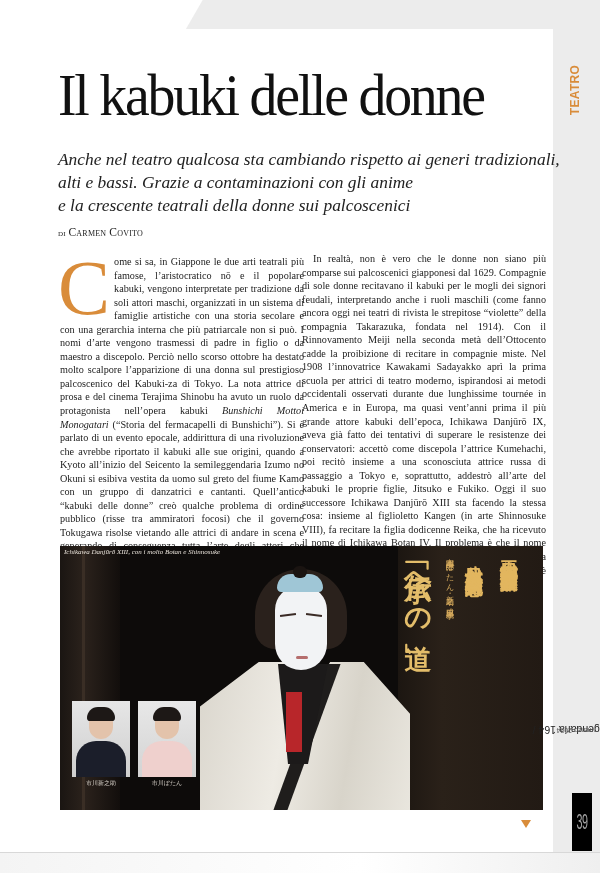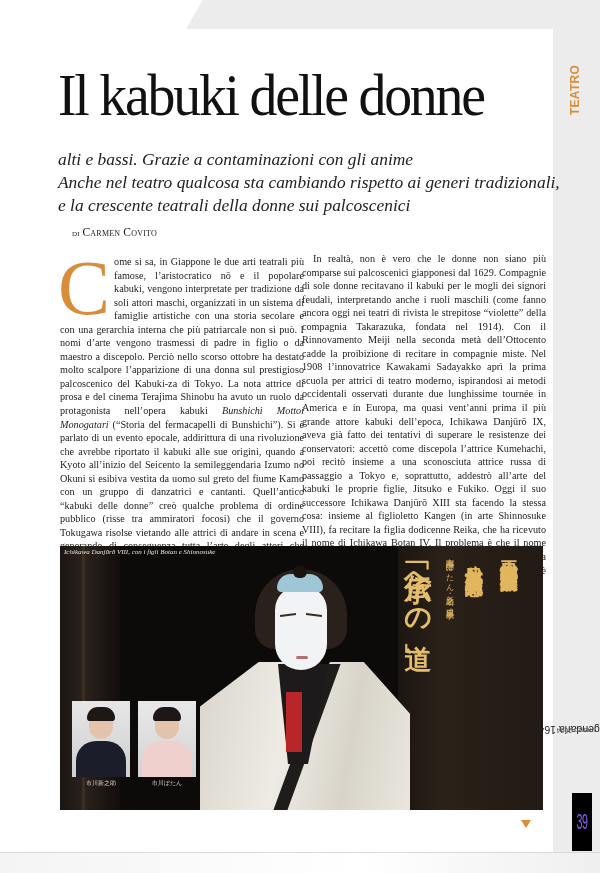--- a/index.html
+++ b/index.html
@@ -43,21 +43,21 @@
   }
   .subtitle {
     position: absolute; left: 58px; top: 148px; width: 440px; margin: 0;
     font-family: "Liberation Serif", serif; font-style: italic;
     font-size: 17.4px; line-height: 23px; color: #222;
   }
   .subtitle div { white-space: nowrap; }
   .byline {
     position: absolute; left: 58px; top: 226px;
     font-family: "Liberation Serif", serif; font-size: 10px; color: #222;
-    font-variant: small-caps; letter-spacing: 0.2px; margin-left: 14px;
+    font-variant: small-caps; letter-spacing: 0.2px;
   }
   .byline .name { font-size: 11.5px; }
   .col {
     position: absolute; top: 252px; width: 244px;
     font-family: "Liberation Serif", serif; font-size: 10.2px; line-height: 13.55px;
     color: #222; text-align: justify; hyphens: manual;
   }
   .col-left { left: 60px; top: 255px; }
   .col-right { left: 302px; top: 252px; }
   .col p { margin: 0; }
@@ -177,21 +177,21 @@
   }
   .folio-text span {
     position: absolute; left: 50%; top: 50%;
     transform: translate(-50%, -50%) rotate(-90deg);
     white-space: nowrap;
     font-family: "Liberation Sans", sans-serif; font-size: 10.5px; color: #222;
   }
   .folio-text .issue-date { font-size: 7px; color: #555; }
   .page-num-box {
     position: absolute; left: 572px; top: 793px; width: 20px; height: 58px;
-    background: #000; color: #8b5cf6;
+    background: #000; color: #a3a3a3;
     font-family: "Liberation Sans", sans-serif; font-size: 18px;
     display: flex; align-items: center; justify-content: center;
     letter-spacing: -1px; transform-origin: center;
   }
   .page-num-box span { display: inline-block; transform: scaleX(0.6) scaleY(1.2); }
 </style>
 </head>
 <body>
 
 <div class="bg-top-diag"></div>
@@ -199,22 +199,22 @@
 <div class="sidebar-strip"></div>
 <div class="bottom-shadow"></div>
 
 <div class="section-tag">
   <span>TEATRO</span>
 </div>
 
 <h1 class="title">Il kabuki delle donne</h1>
 
 <div class="subtitle">
+  <div>Anche nel teatro qualcosa sta cambiando rispetto ai generi tradizionali,</div>
   <div>alti e bassi. Grazie a contaminazioni con gli anime</div>
-  <div>Anche nel teatro qualcosa sta cambiando rispetto ai generi tradizionali,</div>
   <div>e la crescente teatrali della donne sui palcoscenici</div>
 </div>
 
 <div class="byline">
   <span>di</span>
   <span class="name">Carmen Covito</span>
 </div>
 
 <div class="col col-left">
   <p><span class="dropcap">C</span><span>ome si sa, in Giappone le due arti teatrali più famose, l’aristocratico nō e il popolare kabuki, vengono interpretate per tradizio­ne da soli attori maschi, organizzati in un sistema di famiglie artistiche con una storia secolare e con una gerarchia interna che più patriarcale non si può. I nomi d’arte vengono trasmessi di padre in figlio o da maestro a discepolo. Perciò nello scorso ottobre ha destato molto scalpore l’apparizione di una donna sul prestigioso palcoscenico del Kabuki-za di Tokyo. La nota attrice di prosa e del cinema Terajima Shinobu ha avuto un ruolo da protagonista nell’opera kabuki</span> <i>Bunshichi Mottoi Monogatari</i><span> (“Storia del ferma­capelli di Bunshichi”). Si è parlato di un evento epocale, addirittura di una rivoluzione che avrebbe riportato il kabuki alle sue origini, quando a Kyoto all’inizio del Seicento la semileggendaria Izumo no Okuni si esibiva vestita da uomo sul greto del fiume Kamo con un grup­po di danzatrici e cantanti. Quell’antico “kabuki delle donne” creò qualche problema di ordine pubblico (risse tra ammiratori focosi) che il governo Tokugawa risolse vietando alle attrici di andare in scena e generando di conseguenza tutta l’arte degli attori che impersonano i ruoli femminili, gli</span> <i>onnagata</i><span>, come il sublime Bandō Tamasaburō, tuttora bravissimo e bellissimo a 73 anni suonati.</span></p>
@@ -250,21 +250,21 @@
     <div class="head"></div>
     <div class="hair"></div>
   </div>
   <div class="thumb thumb-girl">
     <div class="body"></div>
     <div class="head"></div>
     <div class="hair"></div>
   </div>
   <div class="thumb-label boy">市川新之助</div>
   <div class="thumb-label girl">市川ぼたん</div>
-  <div class="caption">Ichikawa Danjūrō VIII,  con i figli Botan e Shinnosuke</div>
+  <div class="caption">Ichikawa Danjūrō XIII,  con i molto Botan e Shinnosuke</div>
 </div>
 
 <div class="end-mark"></div>
 
 <div class="folio-text">
   <span>
       <span>Leggendaria 164 / </span>
       <span class="issue-date">marzo 2024</span>
     </span>
 </div>

